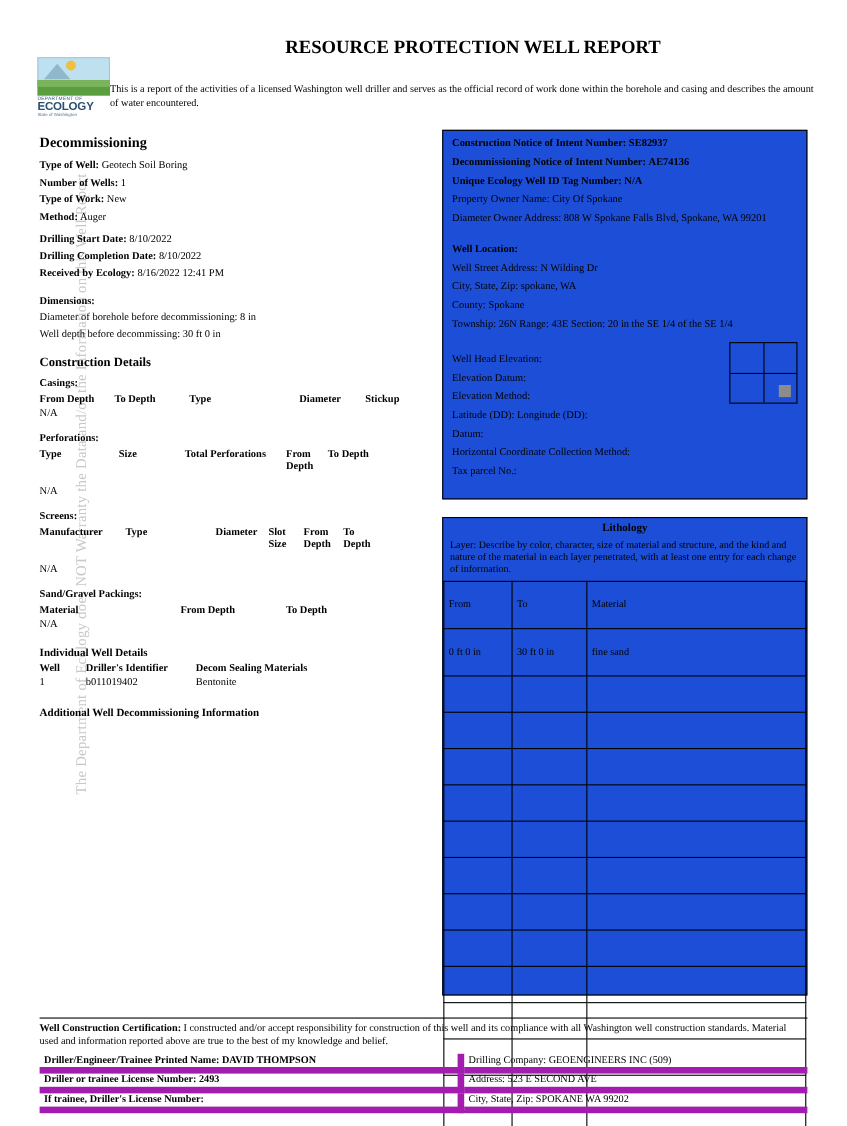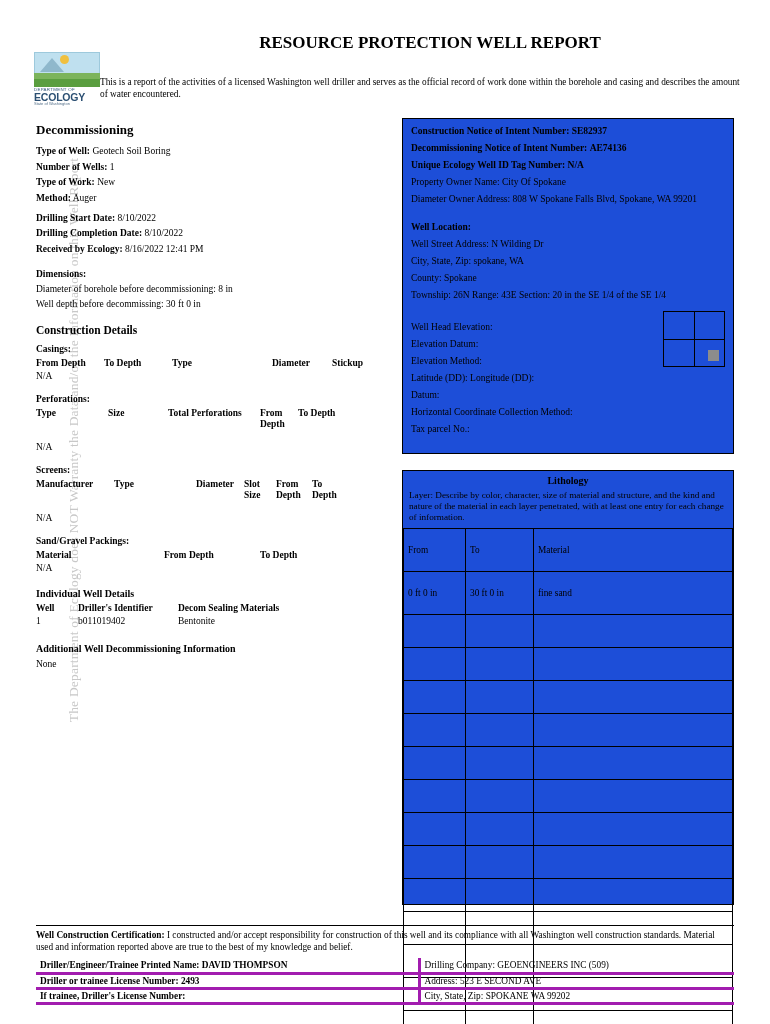--- a/index.html
+++ b/index.html
@@ -254,21 +254,21 @@
     font-size: 9.3px;
     margin-bottom: 5px;
   }
   .cert .ctext b { font-weight: bold; }
   table.certtbl {
     width: 698px;
     border-collapse: collapse;
     table-layout: fixed;
   }
   table.certtbl td {
-    border: 3px solid #a21caf;
+    border: 6px solid #a21caf;
     font-size: 9.3px;
     height: 15px;
     padding: 1px 4px;
     box-sizing: border-box;
     vertical-align: middle;
   }
   table.certtbl td.left { width: 383px; border-left: none; font-weight: bold; }
   table.certtbl td.right { width: 315px; border-right: none; }
   table.certtbl tr:first-child td { border-top: none; }
 </style>
@@ -376,21 +376,20 @@
       <div class="c" style="width:100px">Driller's Identifier</div>
       <div class="c" style="width:160px">Decom Sealing Materials</div>
     </div>
     <div class="cols" style="margin-top:2px">
       <div style="width:42px">1</div>
       <div style="width:100px">b011019402</div>
       <div style="width:160px">Bentonite</div>
     </div>
 
     <div class="sub-title" style="margin-top:16px;font-size:10px">Additional Well Decommissioning Information</div>
-    <div class="plain">None</div>
   </div>
 
   <div class="box" id="notice-box">
     <div class="row">
       <span class="b">Construction Notice of Intent Number:</span>
       <span class="b">SE82937</span>
     </div>
     <div class="row">
       <span class="b">Decommissioning Notice of Intent Number:</span>
       <span class="b">AE74136</span>

